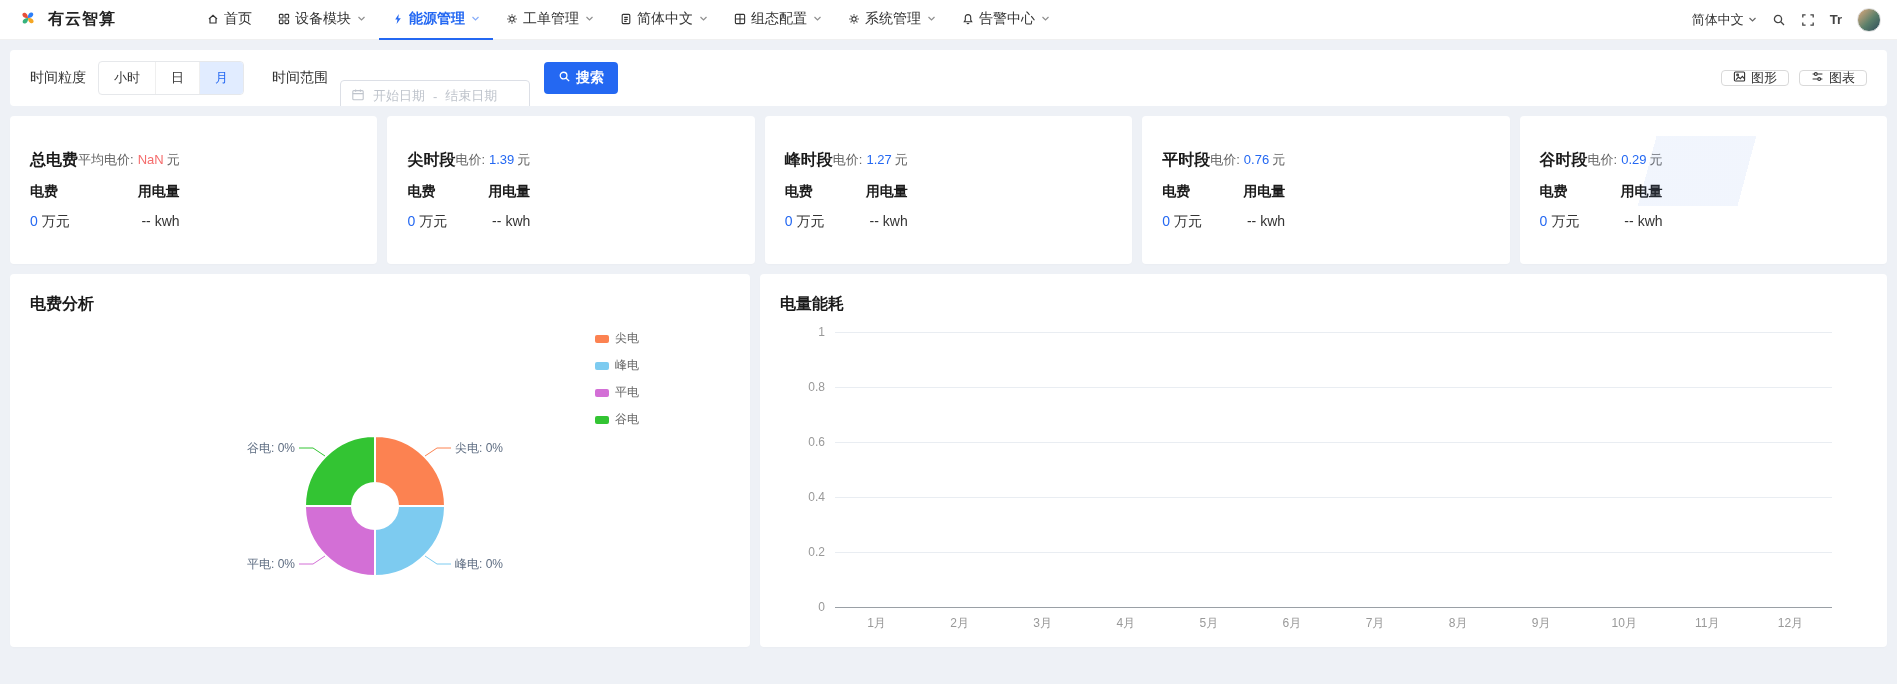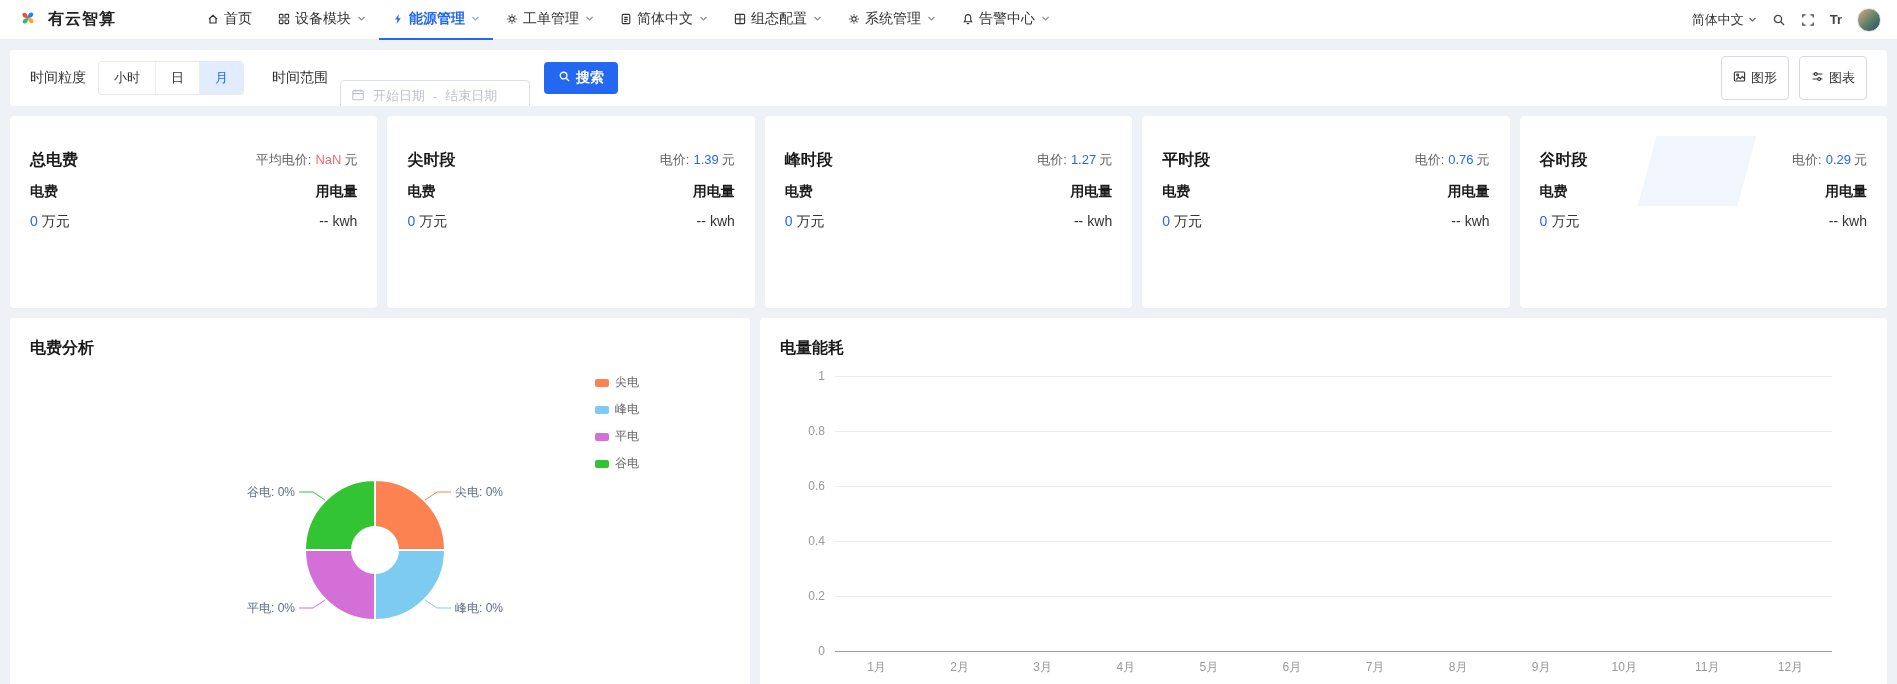--- a/index.html
+++ b/index.html
@@ -32,25 +32,25 @@
   .f-label { font-size:14px; color:#333; margin-right:12px; white-space:nowrap; }
   .segmented { display:flex; background:#fff; border:1px solid #e6e8eb; border-radius:4px; overflow:hidden; }
   .seg-btn { border:none; background:transparent; padding:7px 15px; font-size:13px; color:#333; cursor:pointer; font-family:inherit; }
   .seg-btn + .seg-btn { border-left:1px solid #efefef; }
   .seg-btn.selected { background:#e1ecff; color:#2468F2; }
   .f-label.range { margin-left:28px; }
   .date-range { width:190px; height:32px; border:1px solid #dcdfe6; border-radius:4px; display:flex; align-items:center; gap:8px; padding:0 10px; color:#bfc4cc; font-size:13px; cursor:pointer; background:#fff;margin-top:36px; }
   .date-range .sep { color:#bfc4cc; }
   .search-btn { margin-left:14px; height:32px; background:#2468F2; color:#fff; border:none; border-radius:4px; padding:0 14px; font-size:14px; display:flex; align-items:center; gap:5px; cursor:pointer; font-family:inherit; font-weight:bold; }
   .filter-right { margin-left:auto; display:flex; gap:10px; }
-  .ghost-btn { height:44px; background:#fff; border:1px solid #d9d9d9; border-radius:4px; padding:0 11px; font-size:13px; color:#333; display:flex; align-items:center; gap:5px; cursor:pointer; font-family:inherit; }
+  .ghost-btn { height:16px; background:#fff; border:1px solid #d9d9d9; border-radius:4px; padding:0 11px; font-size:13px; color:#333; display:flex; align-items:center; gap:5px; cursor:pointer; font-family:inherit; }
 
   
   .cards-row { margin-top:10px; display:grid; grid-template-columns:repeat(5,1fr); gap:10px; }
-  .stat-card { background:#fff; border-radius:4px; height:192px; padding:34px 20px 0; display:flex; justify-content:space-between; box-shadow:0 1px 2px rgba(0,0,0,.02); }
+  .stat-card { background:#fff; border-radius:4px; height:148px; padding:34px 20px 0; display:flex; box-shadow:0 1px 2px rgba(0,0,0,.02); }
   .card-col { display:flex; flex-direction:column; gap:12px; }
   .card-col.right { align-items:flex-end; }
   .card-title { font-size:16px; font-weight:bold; color:#1a1a1a; line-height:20px; }
   .price-line { font-size:13px; color:#666; line-height:20px; }
   .price-line .pval { margin:0 3px 0 4px; color:#2468F2; }
   .price-line .pval.red { color:#F56C6C; }
   .metric-label { font-size:14px; font-weight:bold; color:#1a1a1a; line-height:18px; }
   .metric-value { font-size:14px; color:#333; line-height:18px; }
   .metric-value .blue { color:#2468F2; margin-right:4px; }
   .metric-value .dim { margin-right:4px; }

